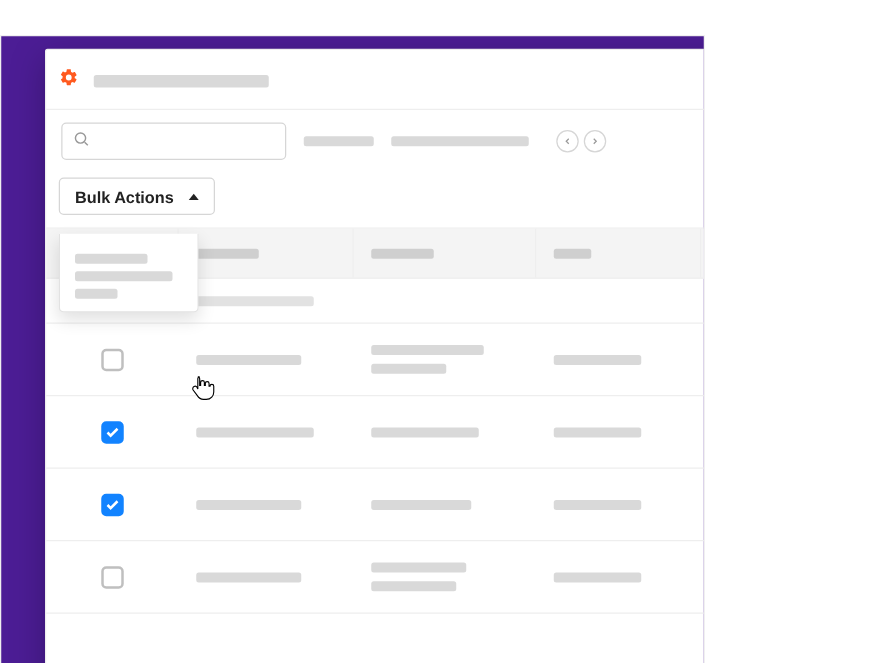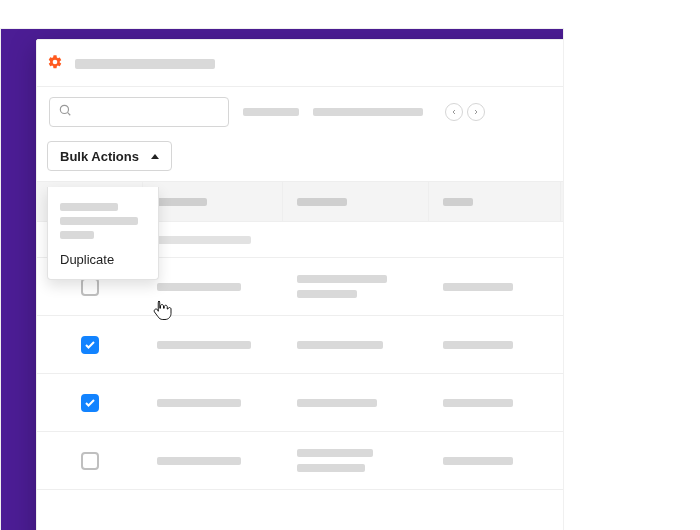--- a/index.html
+++ b/index.html
@@ -226,21 +226,20 @@
       <div class="bulk-btn">
         <span>Bulk Actions</span>
         <span class="caret-up"></span>
       </div>
     </div>
 
     <div class="dropdown">
       <div class="mi-ph" style="width:58px"></div>
       <div class="mi-ph" style="width:78px"></div>
       <div class="mi-ph" style="width:34px"></div>
-      <div class="mi-live">Duplicate</div>
     </div>
 
     <span class="cursor">
       <svg viewBox="0 0 32 32" width="24" height="28">
         <path fill="#fff" stroke="#000" stroke-width="1.2" d="M11 6c1 0 2 .8 2 2v7h1V12c0-1 .9-2 2-2s2 1 2 2v3h1v-2c0-1 .9-2 2-2s2 1 2 2v3h1c0-1 .9-2 2-2s2 1 2 2v6c0 4-3 8-8 8h-3c-3 0-5-1.5-6.5-4L6 20c-.8-1.3-.4-3 1-3.7 1.2-.6 2.6-.2 3.3 1L11 19V8c0-1.2.9-2 2-2z" transform="translate(-4 0)"></path>
       </svg>
     </span>
 
     <div class="table">
       <div class="thead">

